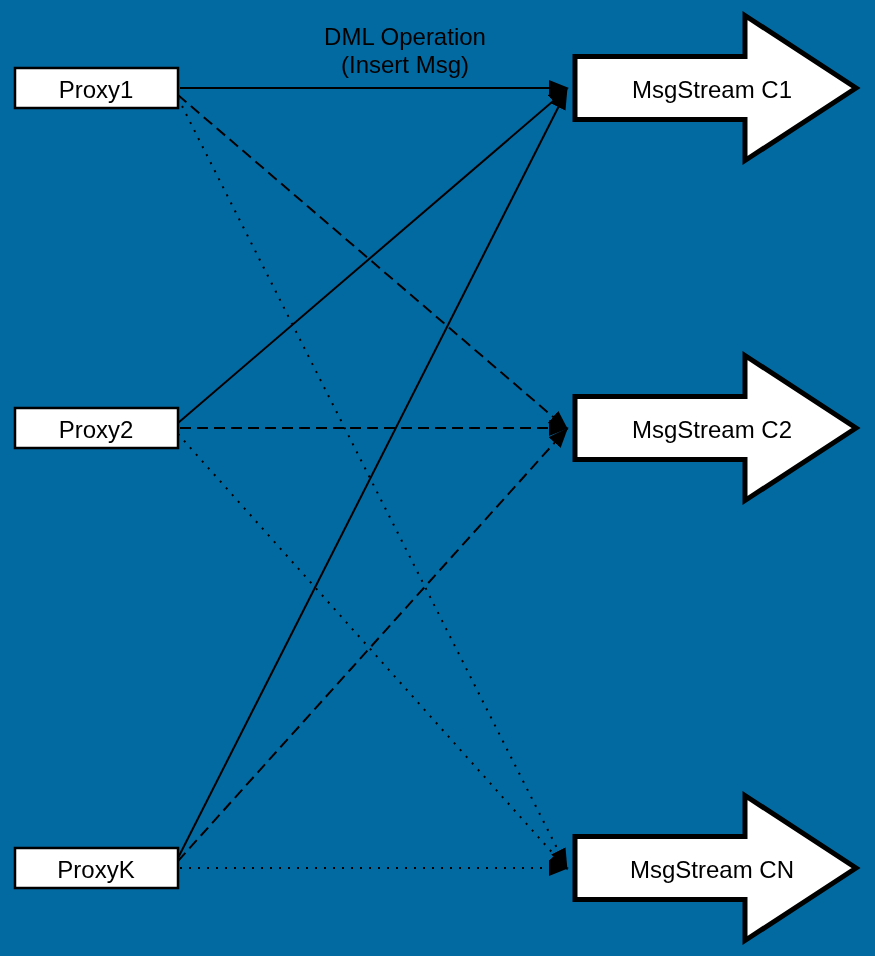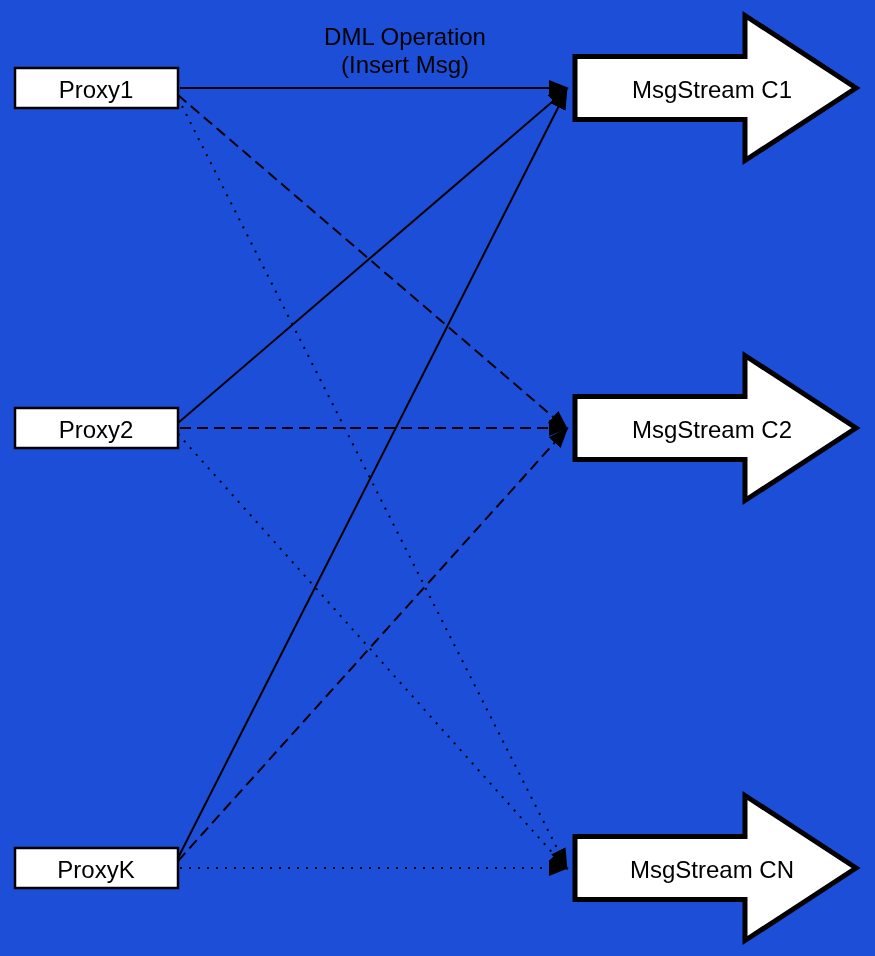--- a/index.html
+++ b/index.html
@@ -4,21 +4,21 @@
 <style>
   html, body {
     margin: 0;
     padding: 0;
     background: #ffffff;
   }
   .canvas {
     position: relative;
     width: 875px;
     height: 956px;
-    background: #1d4ed8;
+    background: #0369a1;
     font-family: "Liberation Sans", sans-serif;
   }
   svg text {
     font-family: "Liberation Sans", sans-serif;
     fill: #000000;
   }
   .node-label {
     font-size: 24px;
   }
   .title-label {

